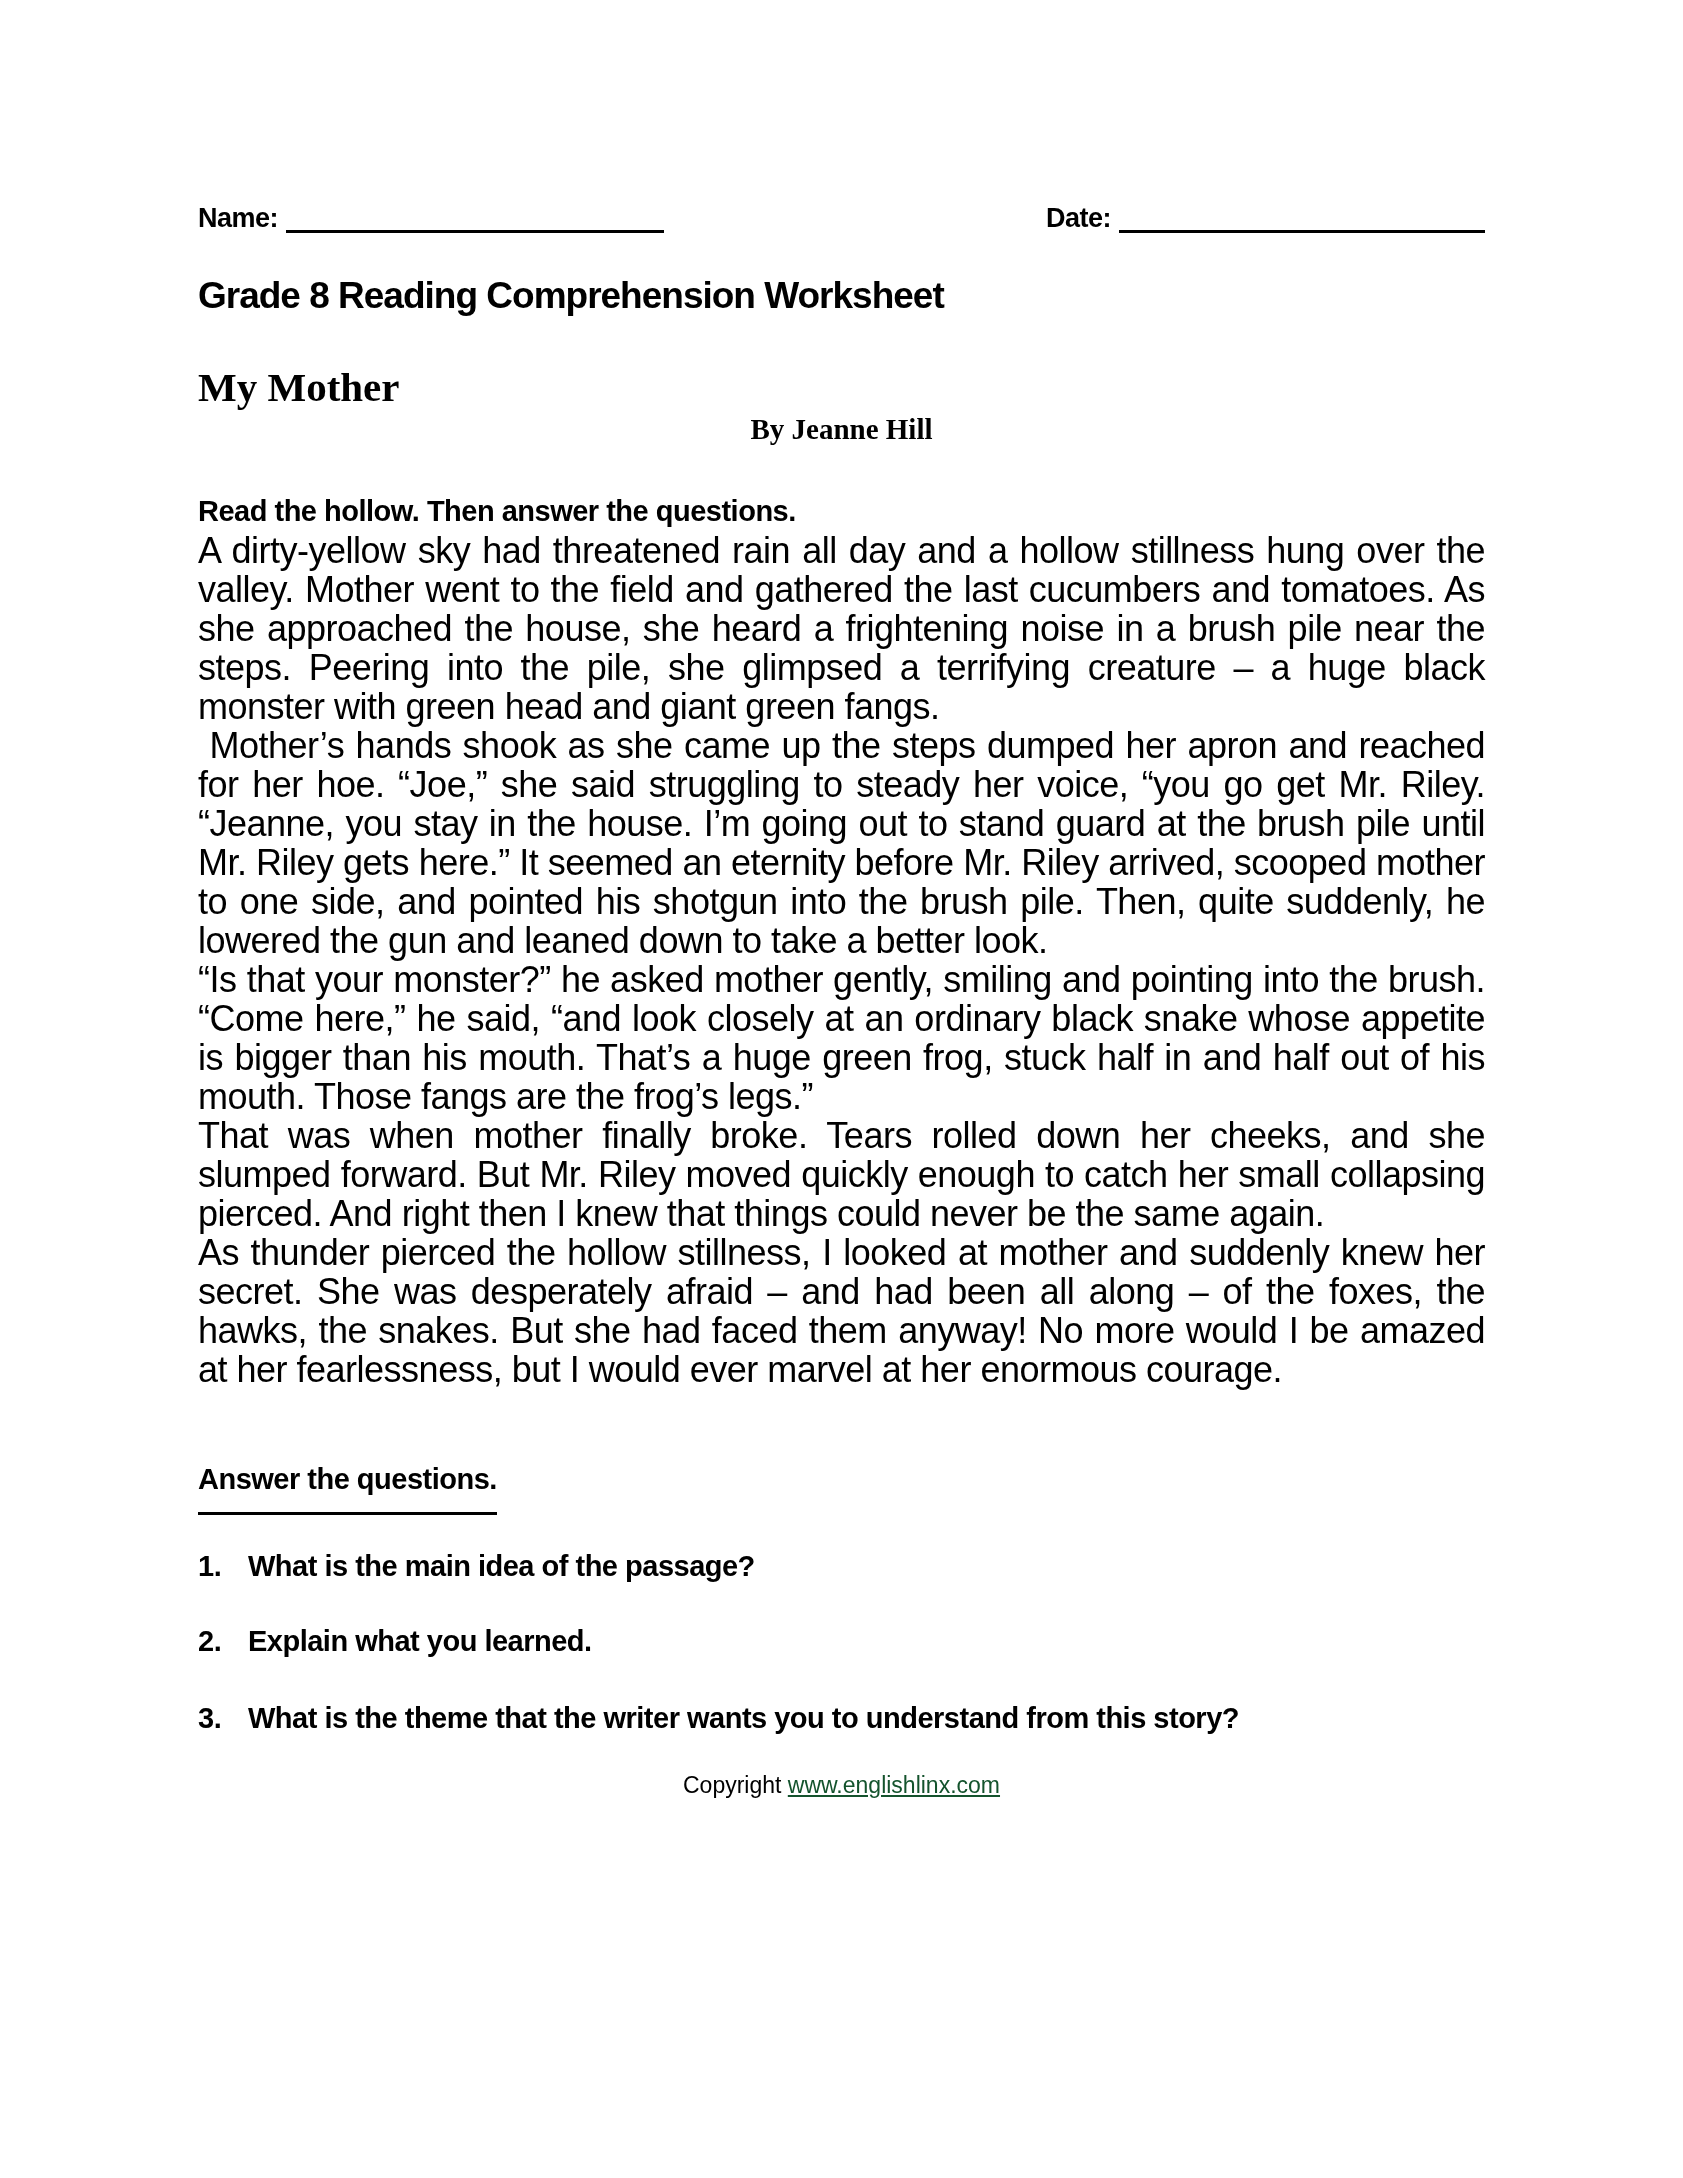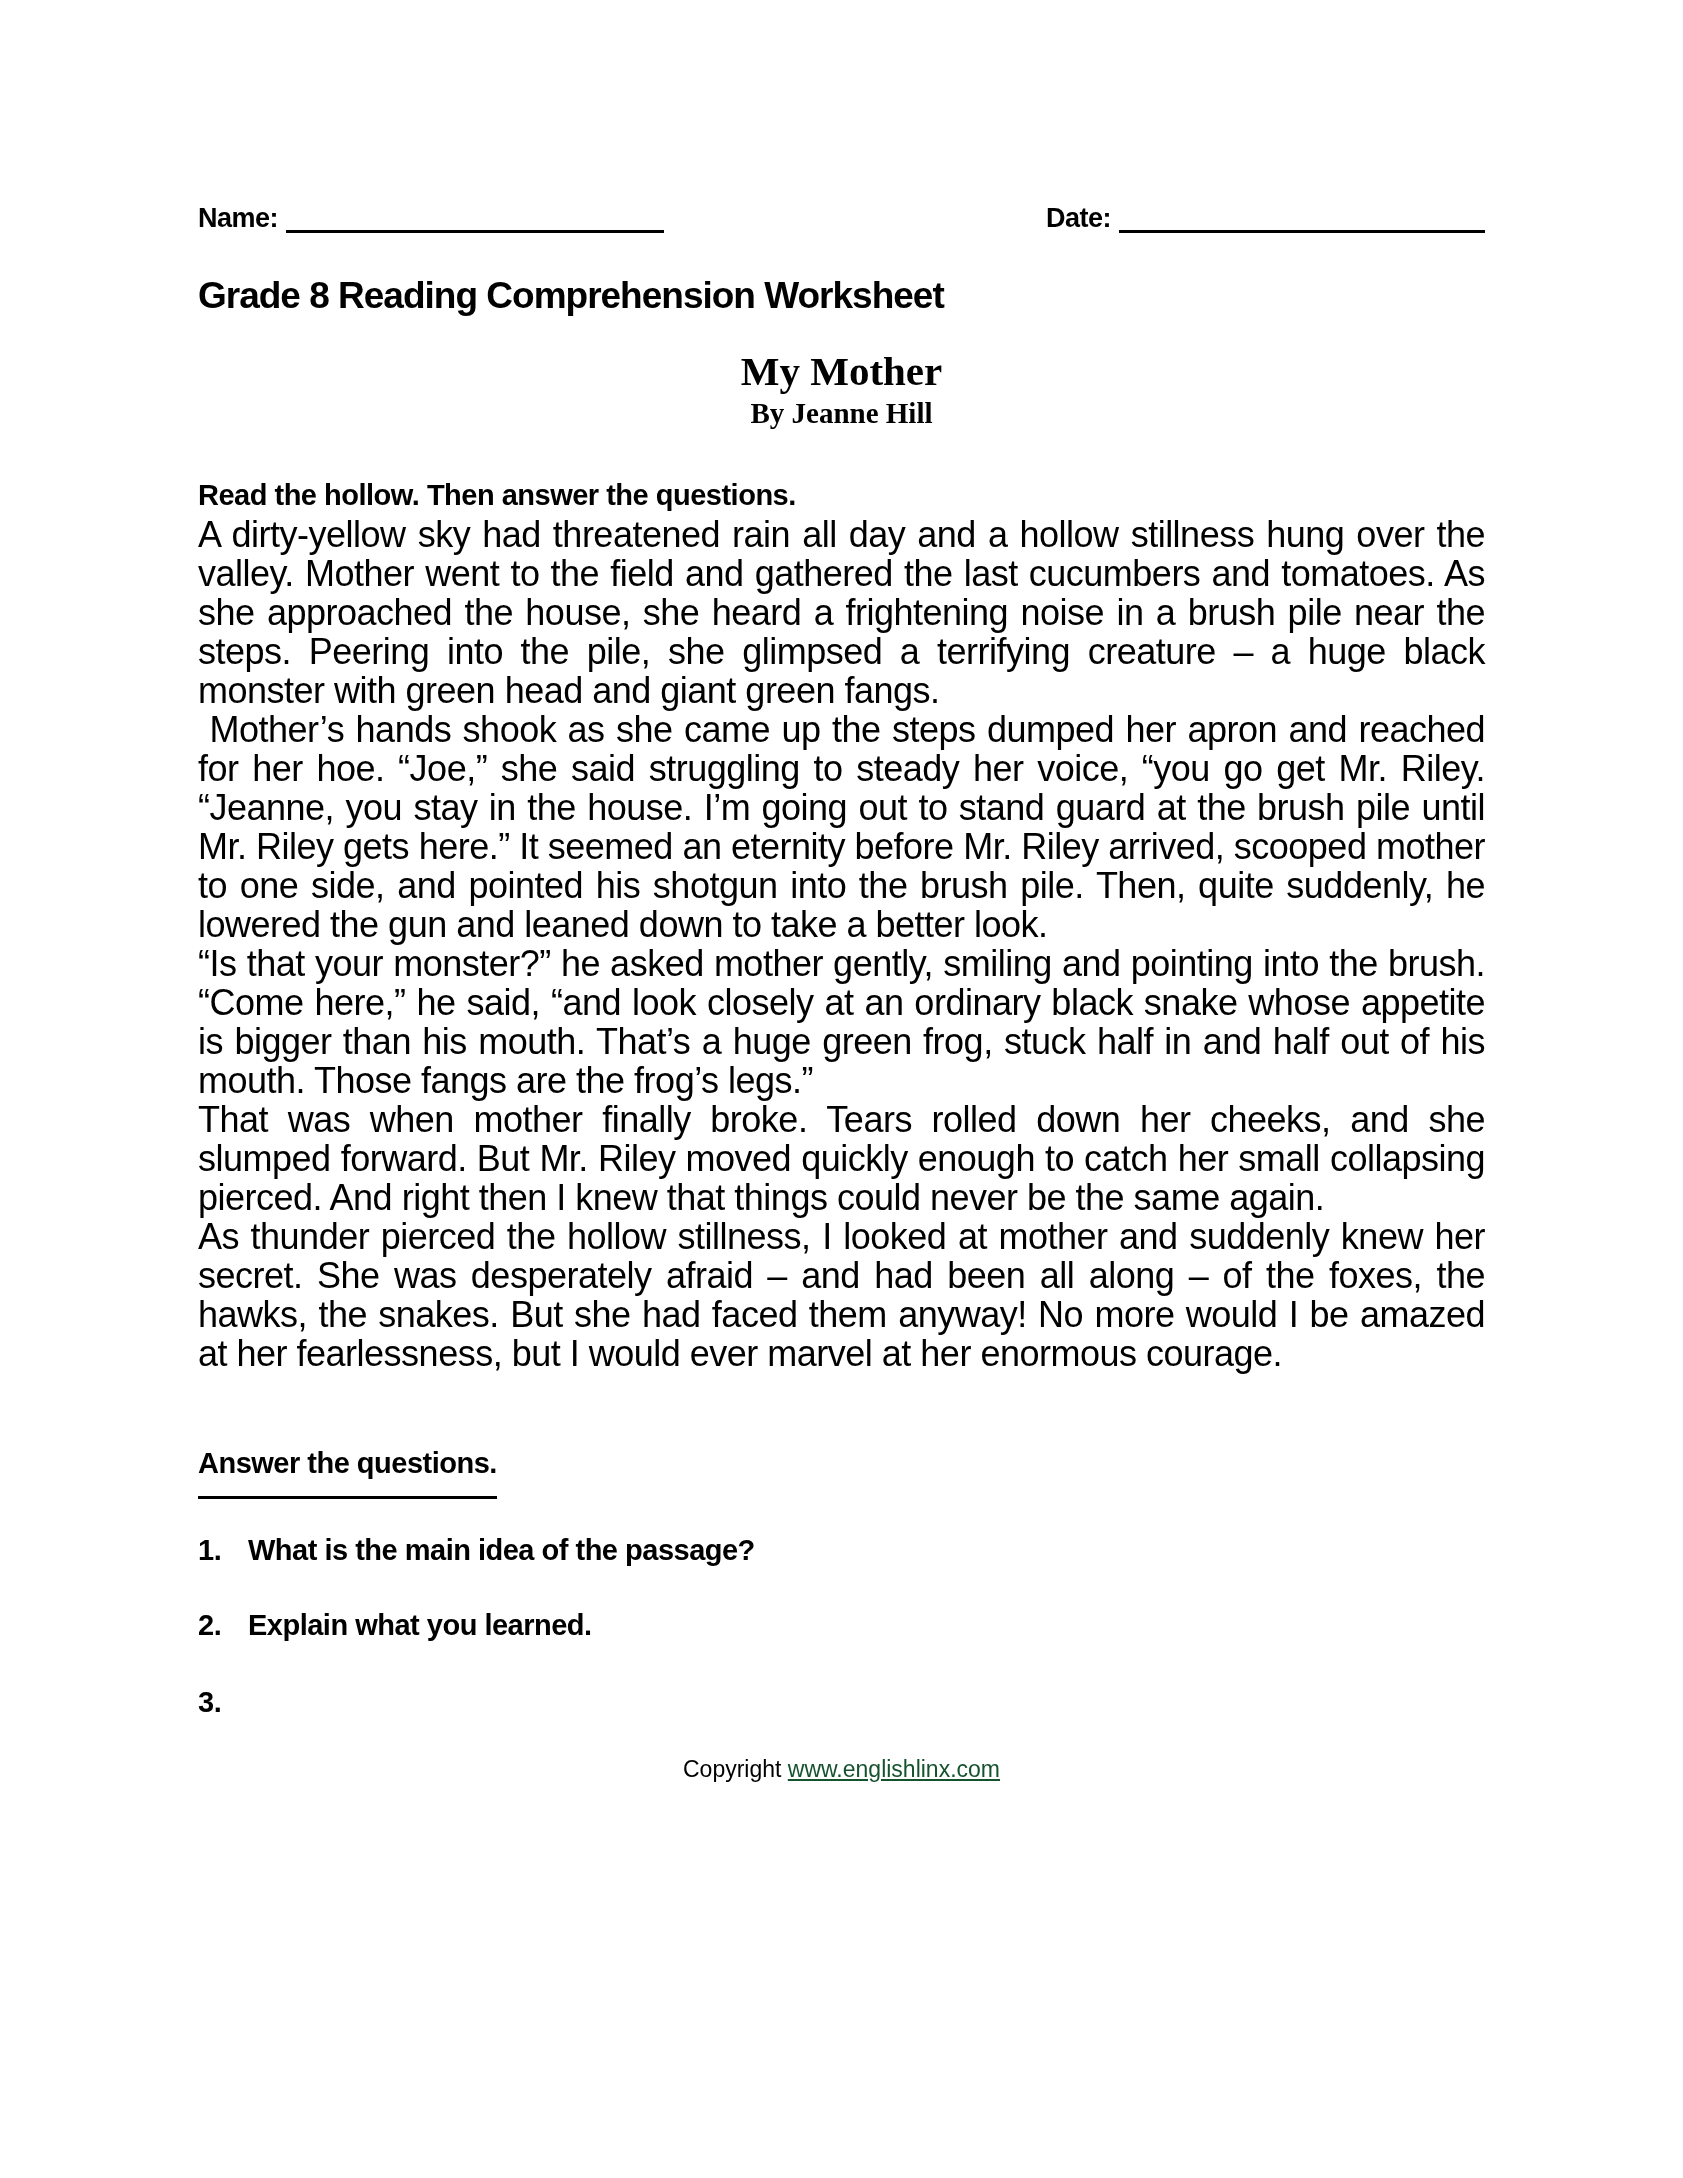--- a/index.html
+++ b/index.html
@@ -41,22 +41,22 @@
   .blank-date { width: 366px; }
 
   
   .ws-title {
     margin-top: 42px;
     font-weight: bold;
     font-size: 37px;
     letter-spacing: -1px;
   }
   .story-title {
-    margin-top: 30px;
-    text-align: center;
+    margin-top: 46px;
+    text-align: left;
     font-family: "Liberation Serif", serif;
     font-weight: bold;
     font-size: 41px;
   }
   .story-byline {
     margin-top: 2px;
     text-align: center;
     font-family: "Liberation Serif", serif;
     font-weight: bold;
     font-size: 29px;
@@ -146,20 +146,21 @@
     <div class="question q1">
       <span class="q-number">1.</span>
       <span class="q-text">What is the main idea of the passage?</span>
     </div>
     <div class="question q2">
       <span class="q-number">2.</span>
       <span class="q-text">Explain what you learned.</span>
     </div>
     <div class="question q3">
       <span class="q-number">3.</span>
+      <span class="q-text">What is the theme that the writer wants you to understand from this story?</span>
     </div>
 
     <div class="footer">
       <span>Copyright </span><a href="#" id="footer-link" style="color: #14532d; text-decoration: underline;">www.englishlinx.com</a>
     </div>
 
   </div>
 </div>
 
 

